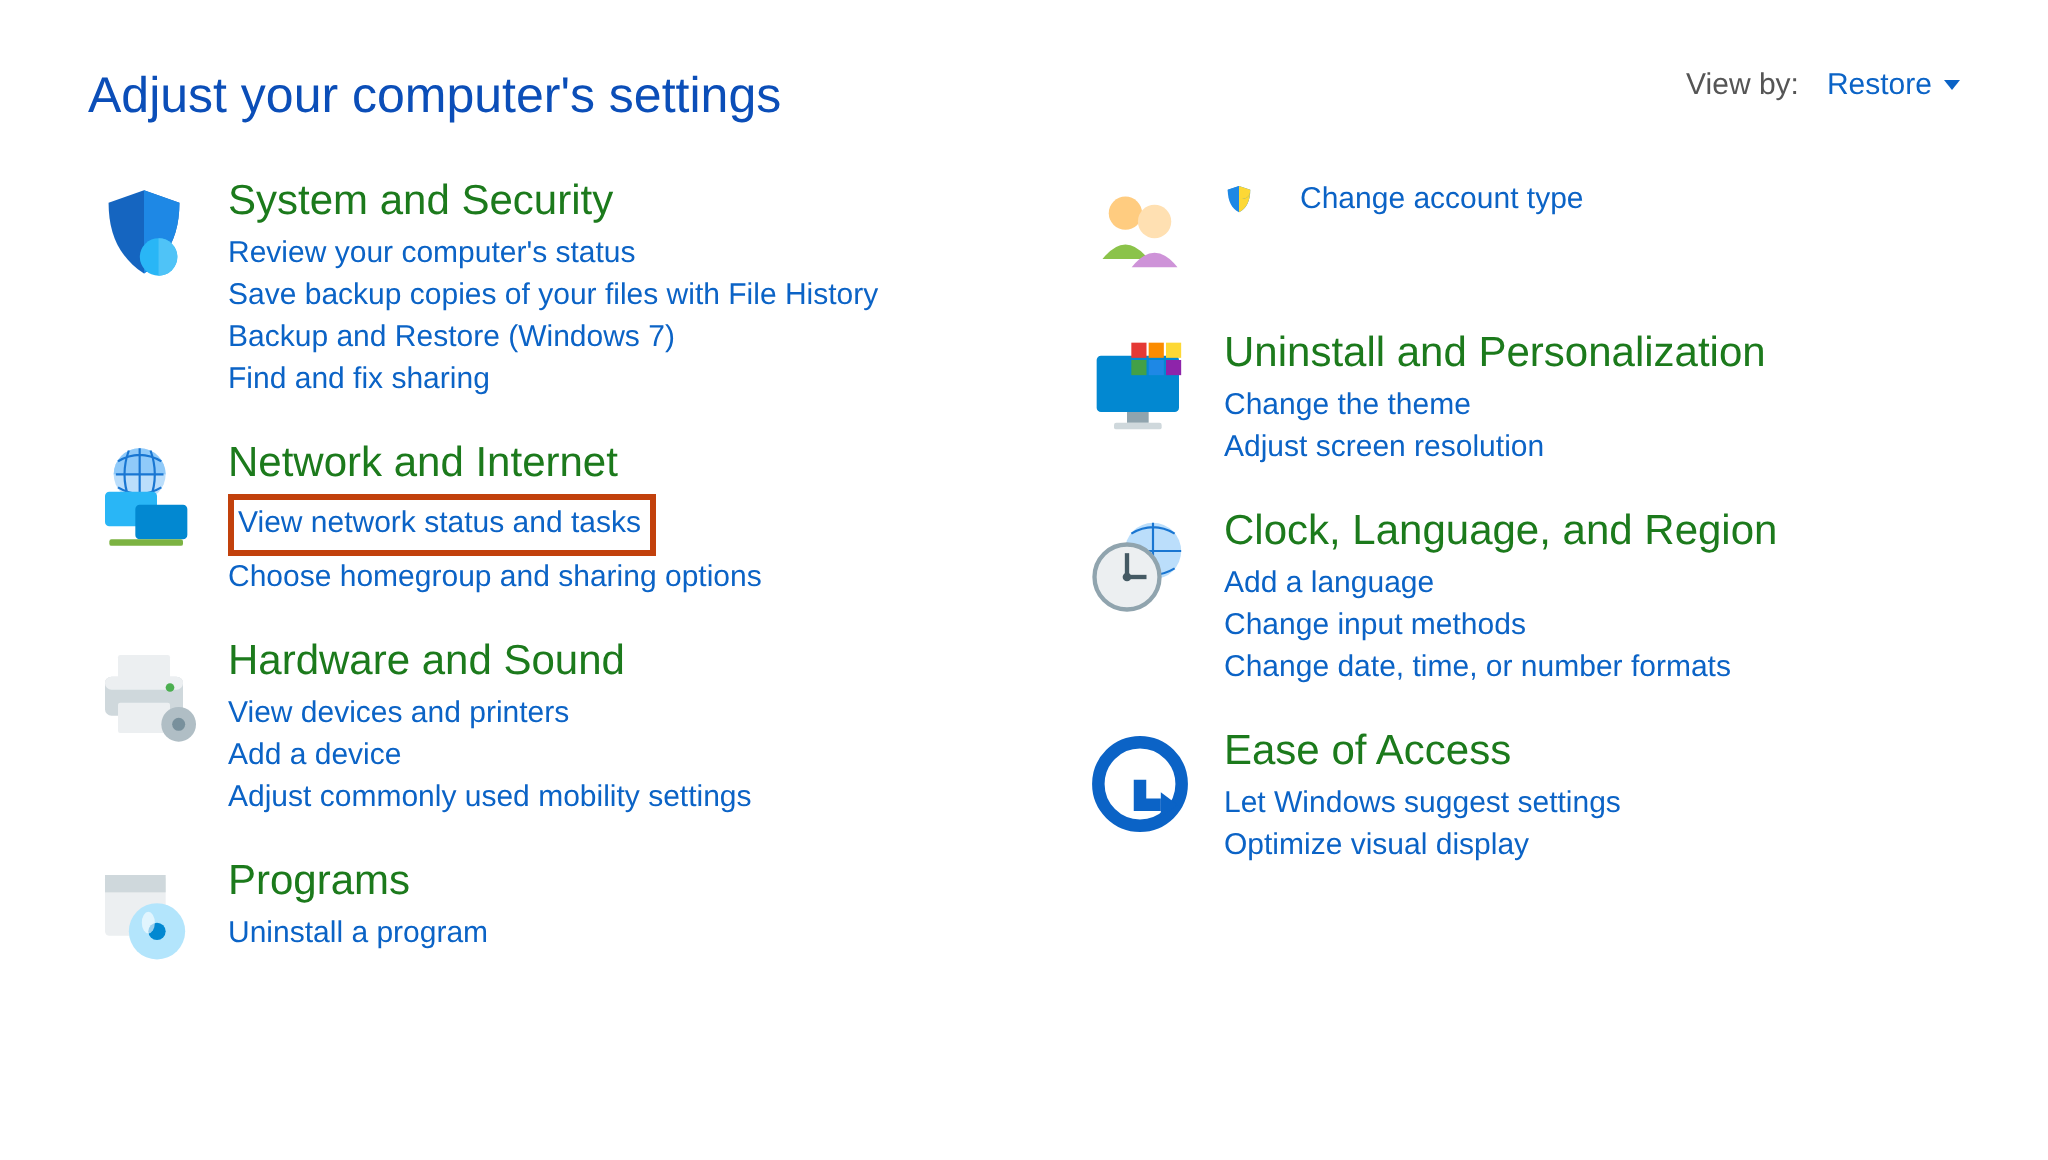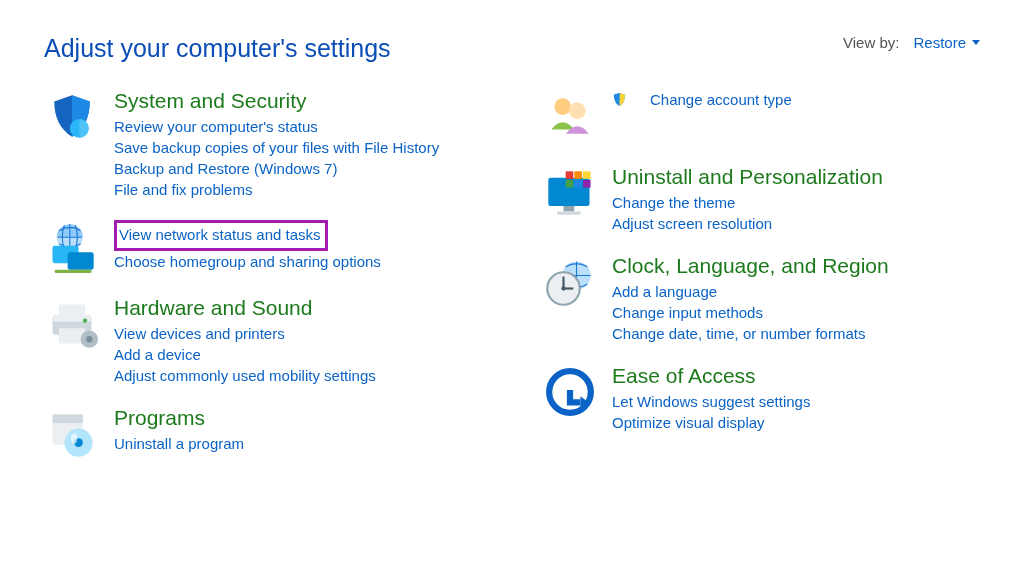--- a/index.html
+++ b/index.html
@@ -77,21 +77,21 @@
   }
   .link {
     color: #0b63c6;
     font-size: 15px;
     display: inline-block;
     margin: 2px 0;
     cursor: pointer;
   }
   .link-row { display: flex; align-items: center; gap: 23px; }
   .highlight-box {
-    border: 3px solid #a21caf;
+    border: 3px solid #c2410c;
     padding: 0 4px 1px 2px;
     display: inline-block;
     line-height: 1.35;
   }
   svg { display:block; }
 </style>
 </head>
 <body>
 
 <div class="header">
@@ -116,36 +116,37 @@
           <path d="M24 3 L41 9 C41 24 36 35 24 43 Z" fill="#1e88e5"></path>
           <circle cx="31" cy="35" r="9" fill="#29b6f6"></circle>
           <path d="M31 26 a9 9 0 0 1 0 18 Z" fill="#4fc3f7"></path>
         </svg>
       </div>
       <div class="cat-body">
         <div><span class="cat-title">System and Security</span></div>
         <div><span class="link">Review your computer's status</span></div>
         <div><span class="link">Save backup copies of your files with File History</span></div>
         <div><span class="link">Backup and Restore (Windows 7)</span></div>
-        <div><span class="link">File and fix problems</span></div>
+        <div><span class="link">Find and fix sharing</span></div>
       </div>
     </div>
 
     <div class="cat">
       <div class="icon">
         <svg viewBox="0 0 48 48" width="52" height="52">
           <circle cx="22" cy="14" r="12" fill="#bbdefb"></circle>
           <path d="M10 14 a12 12 0 0 1 24 0 h-24" fill="#90caf9"></path>
           <path d="M12 8 q10 -6 20 0 M11 14 h22 M12 20 q10 6 20 0 M22 2 v24 M17 3 q-4 11 0 22 M27 3 q4 11 0 22" stroke="#1976d2" stroke-width="1" fill="none"></path>
           <rect x="6" y="22" width="24" height="16" rx="2" fill="#29b6f6"></rect>
           <rect x="20" y="28" width="24" height="16" rx="2" fill="#0288d1"></rect>
           <rect x="8" y="44" width="34" height="3" rx="1" fill="#7cb342"></rect>
         </svg>
       </div>
       <div class="cat-body">
+        <div><span class="cat-title">Network and Internet</span></div>
         <div><span class="highlight-box"><span class="link">View network status and tasks</span></span></div>
         <div><span class="link">Choose homegroup and sharing options</span></div>
       </div>
     </div>
 
     <div class="cat">
       <div class="icon">
         <svg viewBox="0 0 48 48" width="52" height="52">
           <rect x="6" y="16" width="36" height="18" rx="3" fill="#cfd8dc"></rect>
           <rect x="6" y="16" width="36" height="6" rx="3" fill="#eceff1"></rect>

